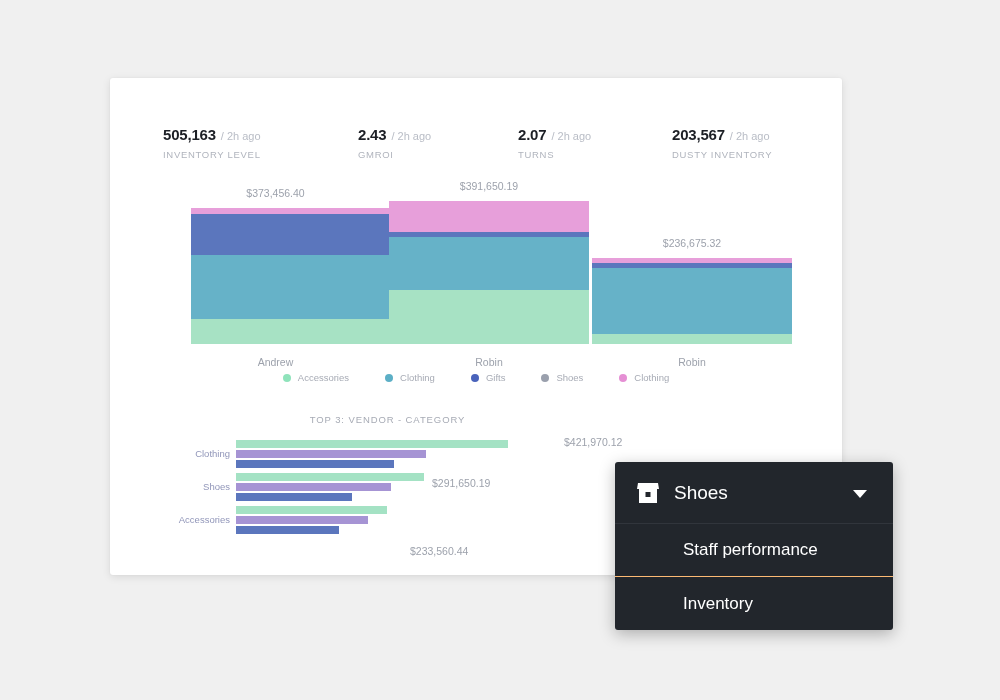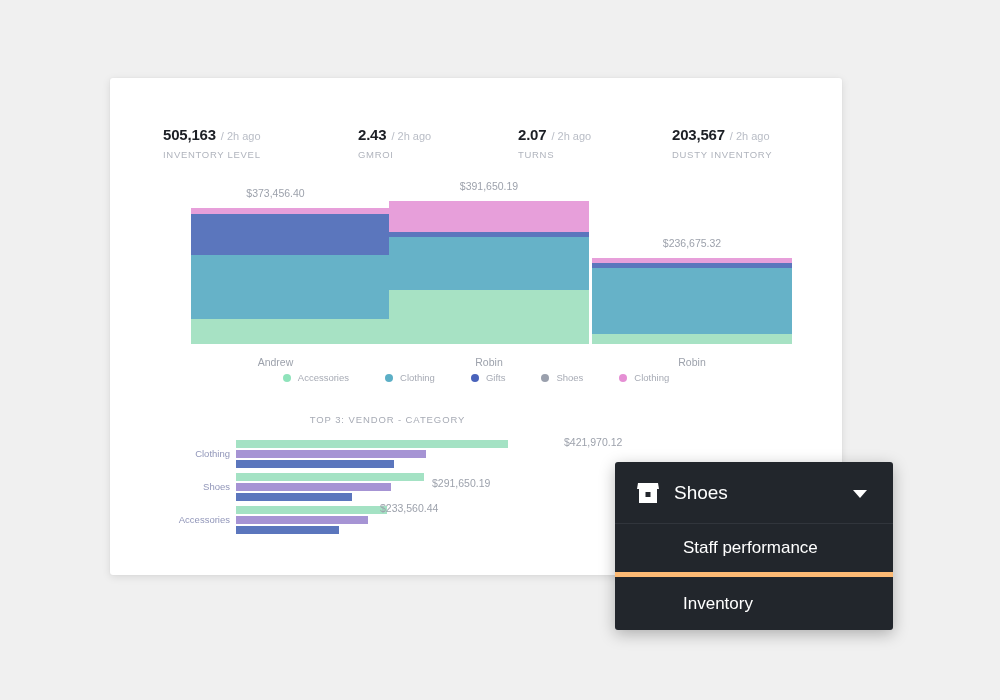--- a/index.html
+++ b/index.html
@@ -240,21 +240,21 @@
     border-right: 7px solid transparent;
     border-top: 8px solid #ffffff;
   }
   .menu-item {
     height: 53px;
     display: flex;
     align-items: center;
     padding-left: 68px;
     color: #ffffff;
     font-size: 17px;
-    border-bottom: 5px solid #fdba74;
+    border-bottom: 1px solid #fdba74;
     box-sizing: border-box;
   }
   .menu-item.last { border-bottom: none; }
 </style>
 </head>
 <body>
 
 <div id="root">
 
   <div class="dash-card">
@@ -366,21 +366,21 @@
             <div class="hbar" style="width: 188px; top: 0px; background: rgb(164, 226, 196);"></div>
             <div class="hbar-value" style="left: 196px; margin-top: 8px;">$291,650.19</div>
             <div class="hbar" style="width: 155px; top: 10px; background: rgb(166, 148, 212);"></div>
             <div class="hbar" style="width: 116px; top: 20px; background: rgb(91, 118, 189);"></div>
           </div>
         </div>
         <div class="hgroup" style="top: 66px;">
           <div class="hgroup-label">Accessories</div>
           <div class="hbars">
             <div class="hbar" style="width: 151px; top: 0px; background: rgb(164, 226, 196);"></div>
-            <div class="hbar-value" style="left: 144px;">$233,560.44</div>
+            <div class="hbar-value" style="left: 174px; margin-top: 43px;">$233,560.44</div>
             <div class="hbar" style="width: 132px; top: 10px; background: rgb(166, 148, 212);"></div>
             <div class="hbar" style="width: 103px; top: 20px; background: rgb(91, 118, 189);"></div>
           </div>
         </div>
       </div>
 
   </div>
 
   <div class="menu">
     <div class="menu-header">

